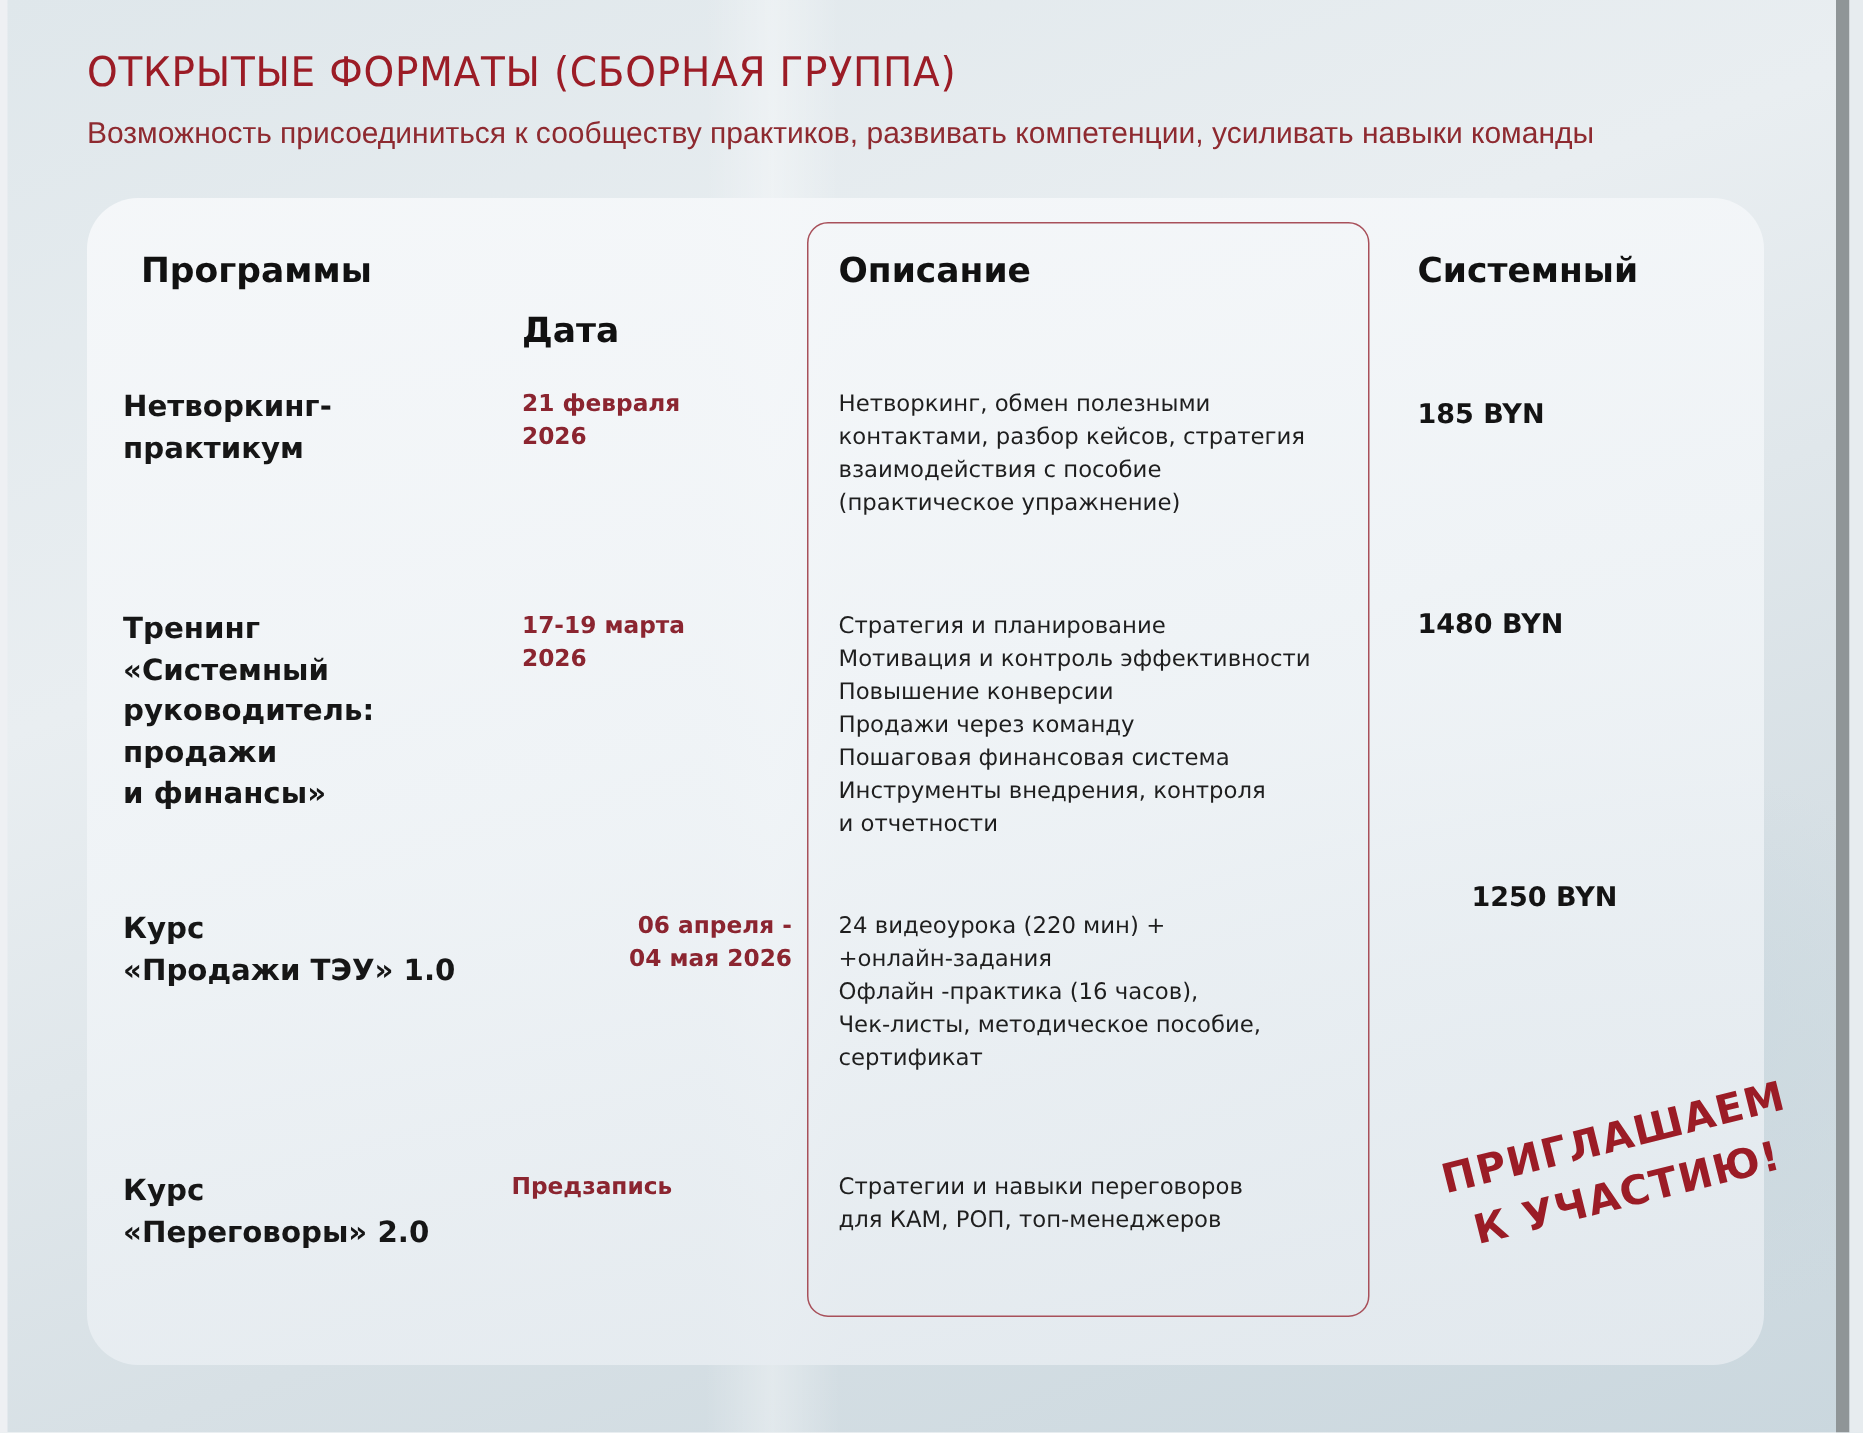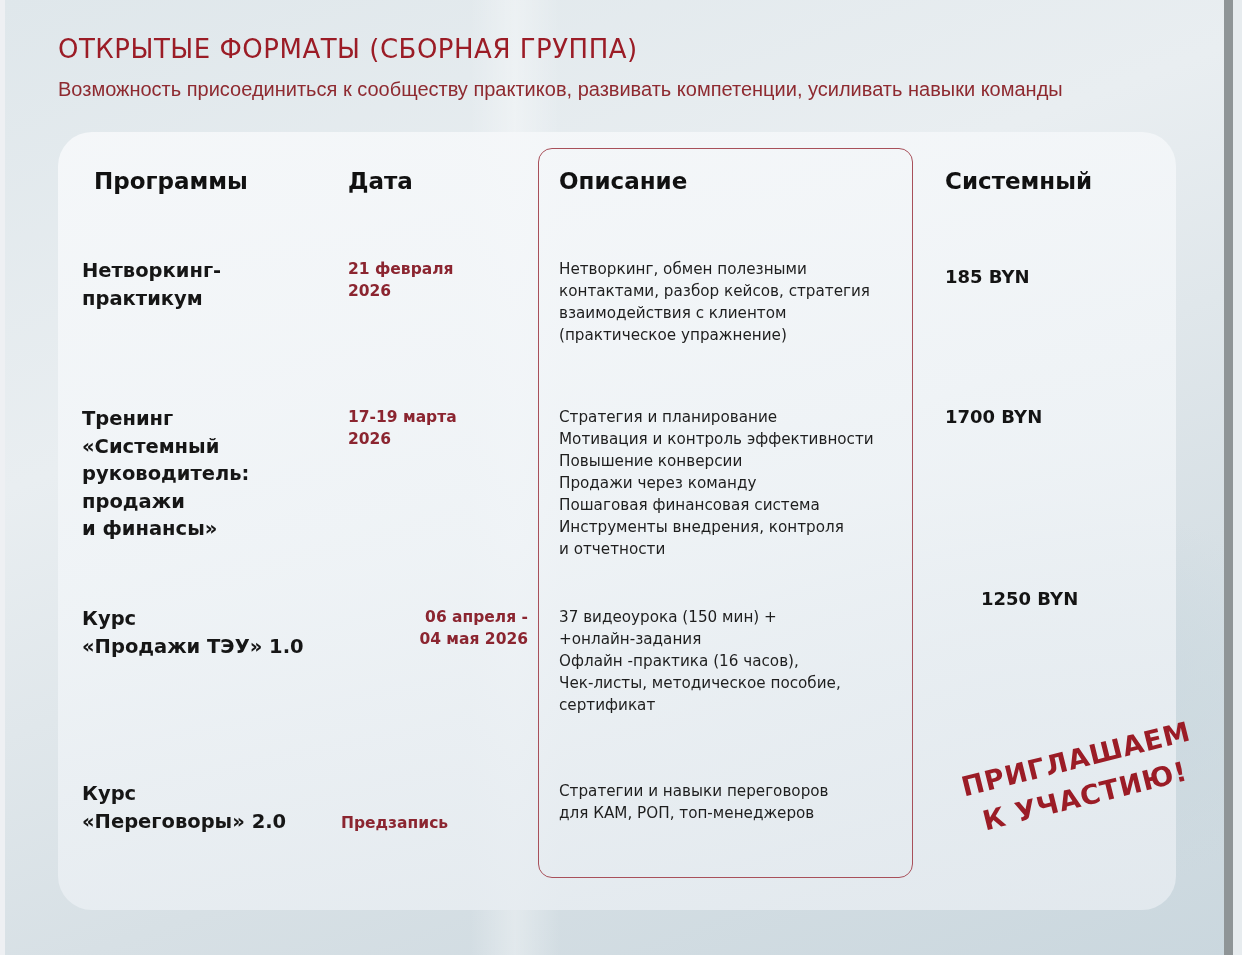--- a/index.html
+++ b/index.html
@@ -96,71 +96,71 @@
 <div class="right-bar"></div>
 <div class="right-strip"></div>
 
 <h1 class="title">ОТКРЫТЫЕ ФОРМАТЫ (СБОРНАЯ ГРУППА)</h1>
 <p class="subtitle">Возможность присоединиться к сообществу практиков, развивать компетенции, усиливать навыки команды</p>
 
 <div class="card"></div>
 <div class="desc-box"></div>
 
 <div class="hdr" style="left:82px;margin-left:12px;">Программы</div>
-<div class="hdr" style="left:348px;">Дата</div>
+<div class="hdr" style="left:348px;margin-top:40px;">Дата</div>
 <div class="hdr" style="left:559px;">Описание</div>
 <div class="hdr" style="left:945px;">Системный</div>
 
 <div>
   <div class="prog" style="top:257px;">Нетворкинг-
 практикум</div>
   <div class="date" style="top:258px;">21 февраля
 2026</div>
   <div class="desc" style="top:258px;">Нетворкинг, обмен полезными
 контактами, разбор кейсов, стратегия
-взаимодействия с клиентом
+взаимодействия с пособие
 (практическое упражнение)</div>
   <div class="price" style="top:266px;">185 BYN</div>
 </div>
 
 <div>
   <div class="prog" style="top:405px;">Тренинг
 «Системный
 руководитель:
 продажи
 и финансы»</div>
   <div class="date" style="top:406px;">17-19 марта
 2026</div>
   <div class="desc" style="top:406px;">Стратегия и планирование
 Мотивация и контроль эффективности
 Повышение конверсии
 Продажи через команду
 Пошаговая финансовая система
 Инструменты внедрения, контроля
 и отчетности</div>
-  <div class="price" style="top:406px;">1700 BYN</div>
+  <div class="price" style="top:406px;">1480 BYN</div>
 </div>
 
 <div>
   <div class="prog" style="top:605px;">Курс
 «Продажи ТЭУ» 1.0</div>
   <div class="date" style="top:606px;text-align:right;">06 апреля -
 04 мая 2026</div>
-  <div class="desc" style="top:606px;">37 видеоурока (150 мин) +
+  <div class="desc" style="top:606px;">24 видеоурока (220 мин) +
 +онлайн-задания
 Офлайн -практика (16 часов),
 Чек-листы,  методическое пособие,
 сертификат</div>
   <div class="price" style="top:588px;margin-left:36px;">1250 BYN</div>
 </div>
 
 <div>
   <div class="prog" style="top:780px;">Курс
 «Переговоры» 2.0</div>
-  <div class="date" style="top:780px; left:341px;margin-top:32px;">Предзапись</div>
+  <div class="date" style="top:780px; left:341px;">Предзапись</div>
   <div class="desc" style="top:780px;">Стратегии и навыки переговоров
 для КАМ, РОП, топ-менеджеров</div>
   <div class="price" style="top:780px;"></div>
 </div>
 
 <div class="stamp">
   <span>ПРИГЛАШАЕМ</span>
   <span>К УЧАСТИЮ!</span>
 </div>
 

